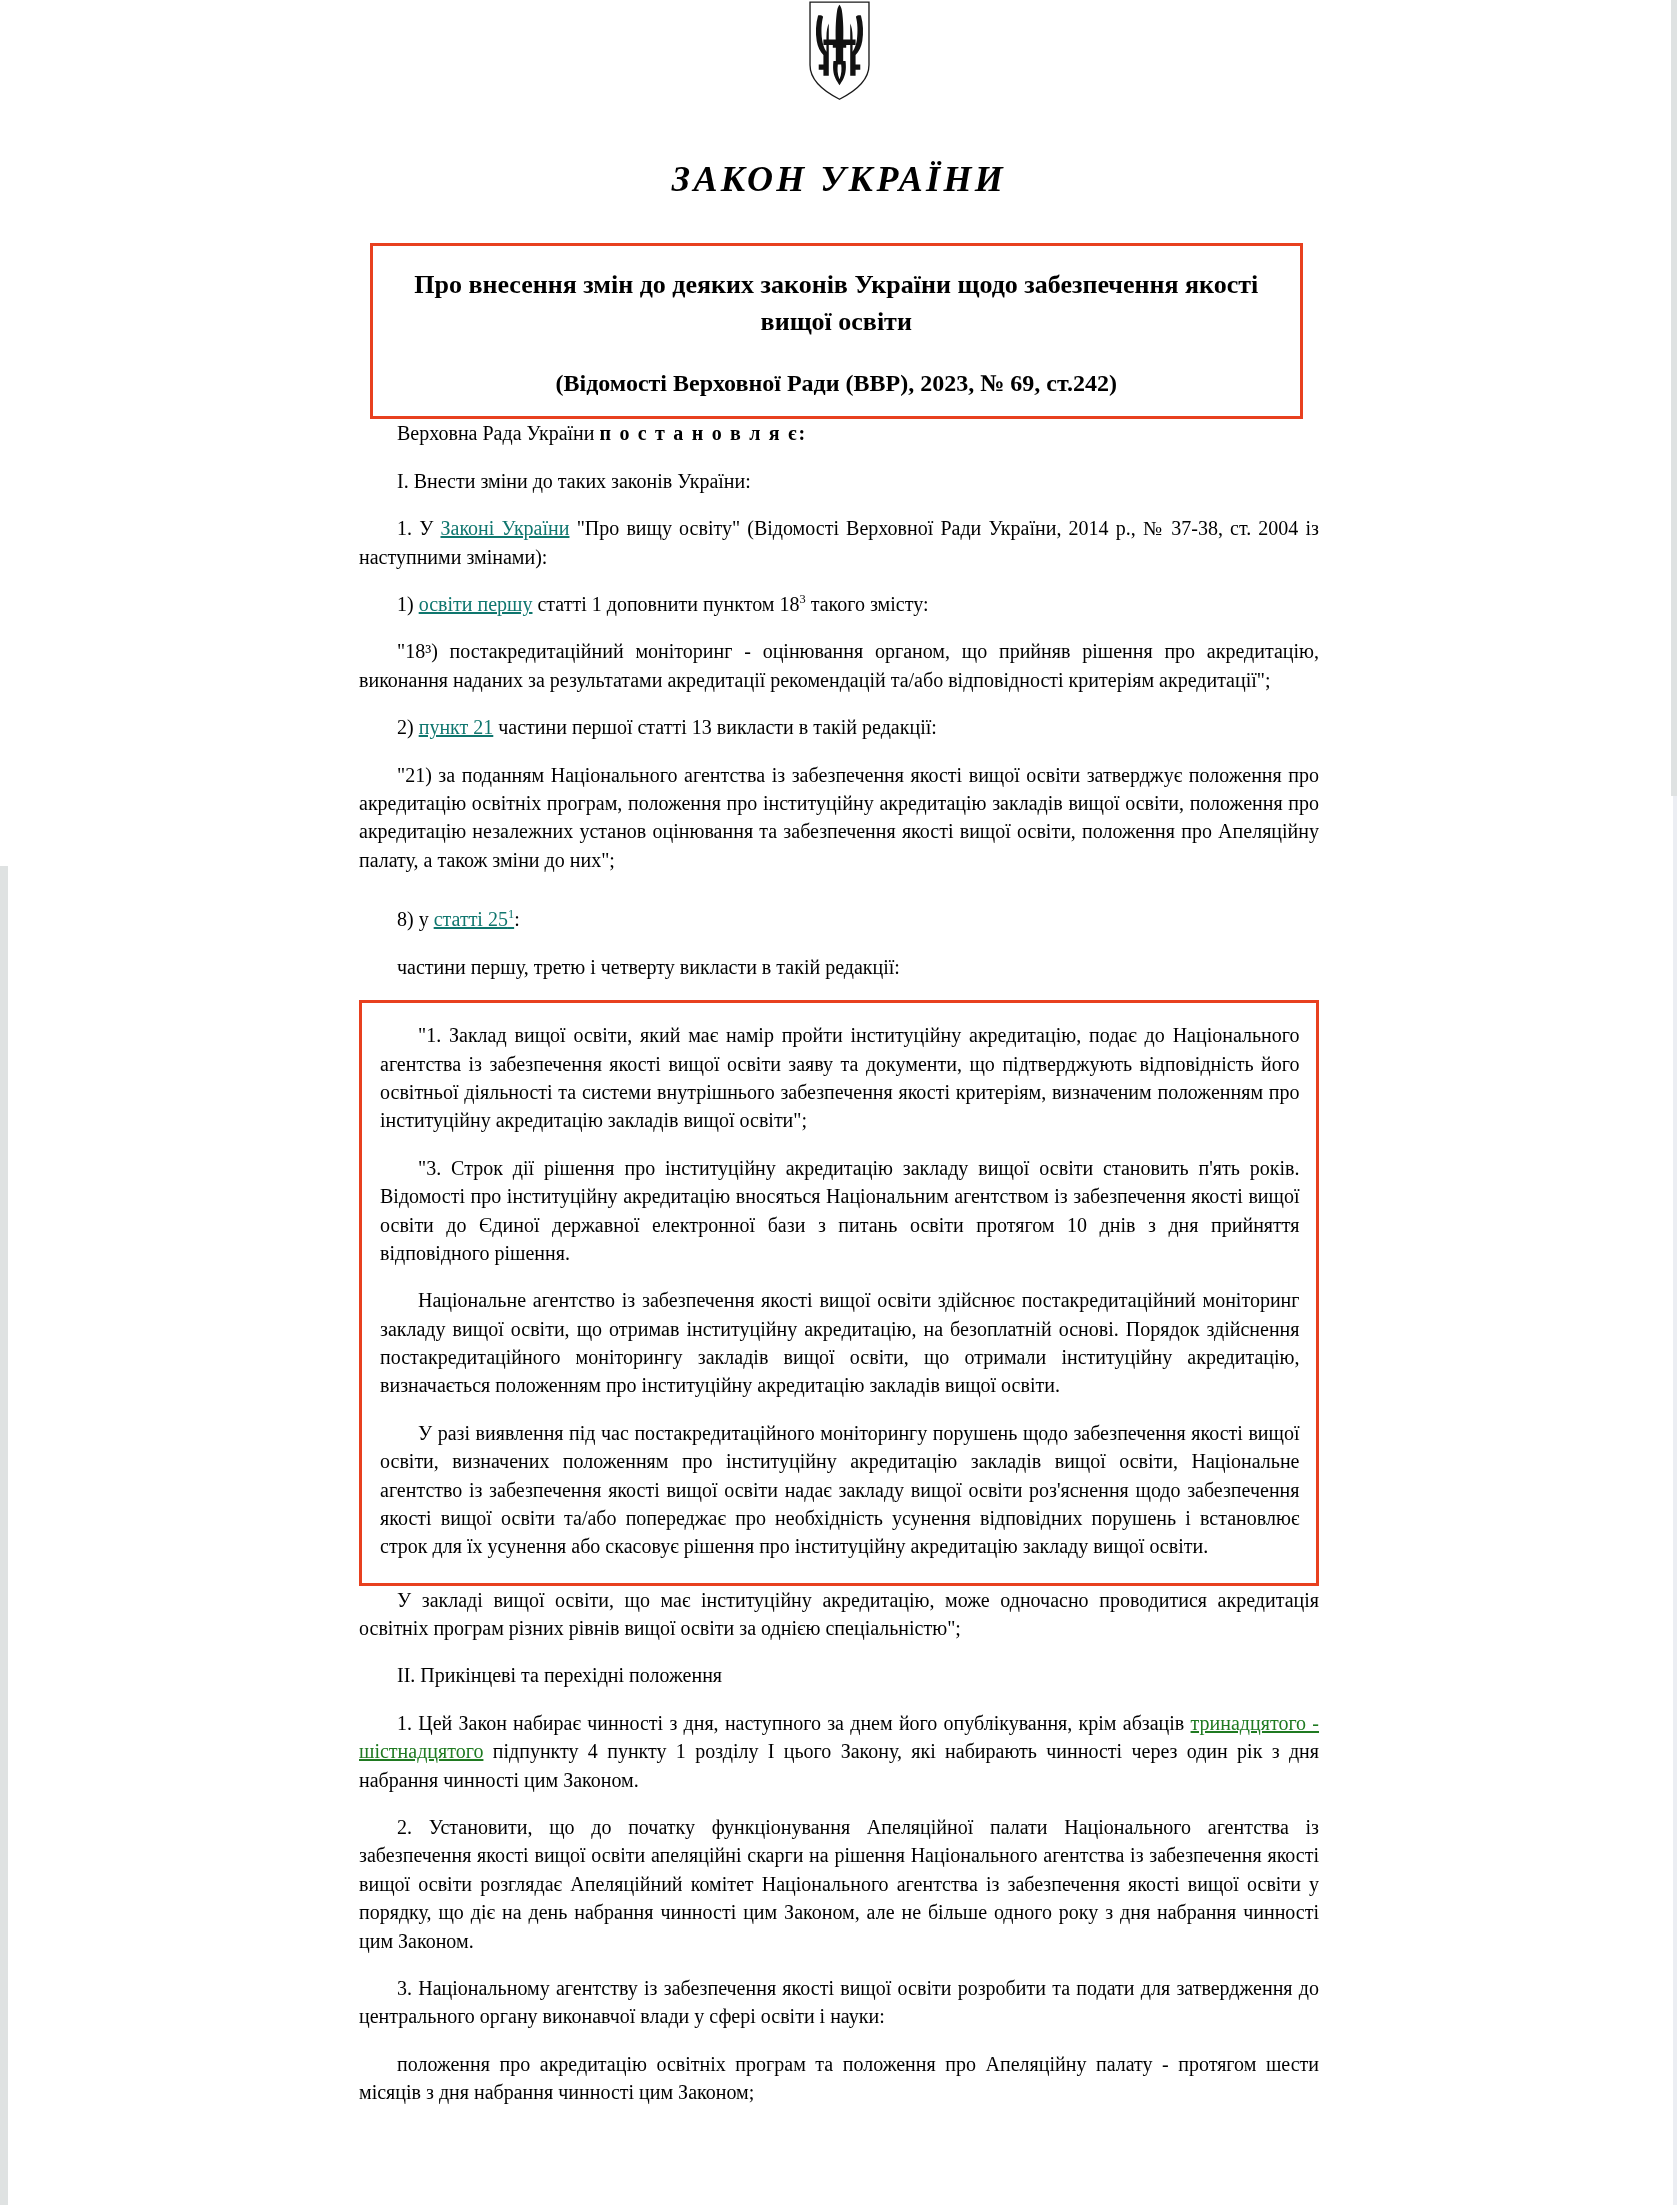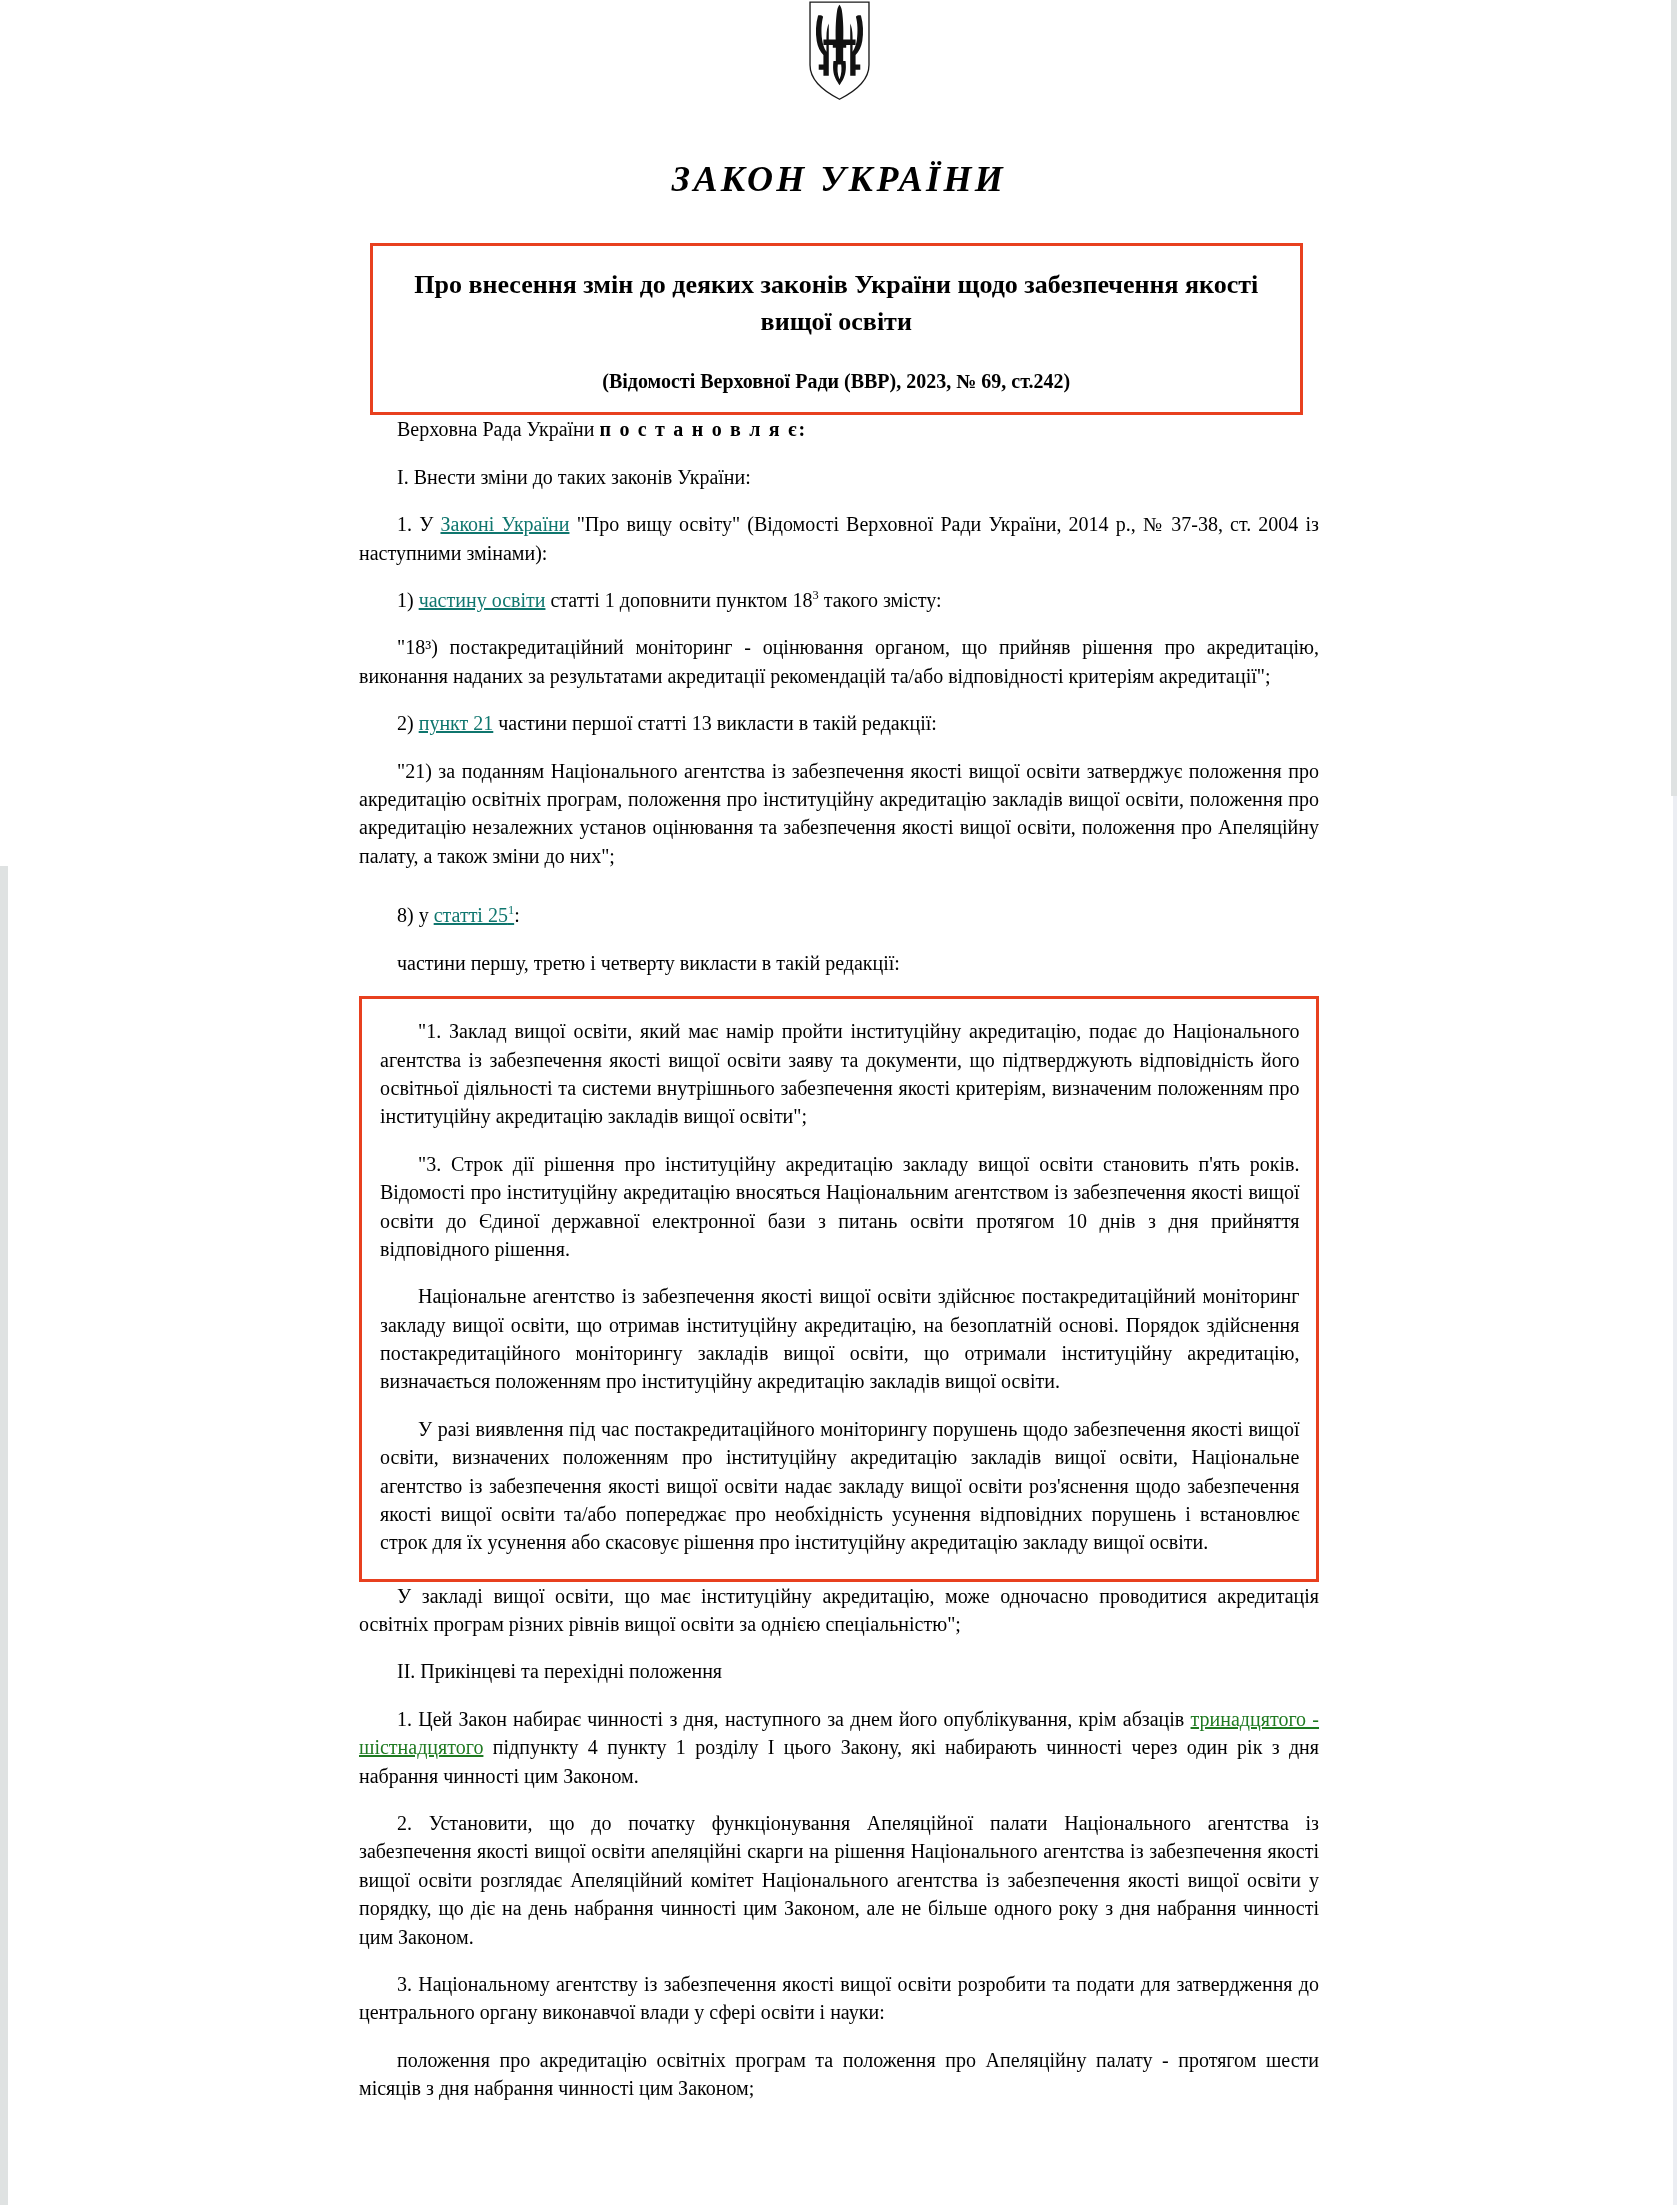--- a/index.html
+++ b/index.html
@@ -79,21 +79,21 @@
   .doc-title {
     text-align: center;
     font-weight: bold;
     font-size: 26px;
     line-height: 1.42;
     margin: 0 0 0 0;
   }
   .doc-ref {
     text-align: center;
     font-weight: bold;
-    font-size: 20px;
+    font-size: 24px;
     margin: 30px 0 0 0;
   }
 
   
   p.tx {
     font-size: 20px;
     line-height: 1.42;
     text-align: justify;
     text-indent: 38px;
     margin: 0 0 19px 0;
@@ -160,21 +160,21 @@
       <div class="doc-title">Про внесення змін до деяких законів України щодо забезпечення якості вищої освіти</div>
       <div class="doc-ref">(Відомості Верховної Ради (ВВР), 2023, № 69, ст.242)</div>
     </div>
 
     <p class="tx"><span>Верховна Рада України </span><span class="bld">п о с т а н о в л я є:</span></p>
 
     <p class="tx">I. Внести зміни до таких законів України:</p>
 
     <p class="tx"><span>1. У </span><a class="lnk" href="#">Законі України</a><span> "Про вищу освіту" (Відомості Верховної Ради України, 2014 р., № 37-38, ст. 2004 із наступними змінами):</span></p>
 
-    <p class="tx"><span>1) </span><a class="lnk" href="#">частину освіти</a><span> статті 1 доповнити пунктом 18</span><sup>3</sup><span> такого змісту:</span></p>
+    <p class="tx"><span>1) </span><a class="lnk" href="#">освіти першу</a><span> статті 1 доповнити пунктом 18</span><sup>3</sup><span> такого змісту:</span></p>
 
     <p class="tx">"18³) постакредитаційний моніторинг - оцінювання органом, що прийняв рішення про акредитацію, виконання наданих за результатами акредитації рекомендацій та/або відповідності критеріям акредитації";</p>
 
     <p class="tx"><span>2) </span><a class="lnk" href="#">пункт 21</a><span> частини першої статті 13 викласти в такій редакції:</span></p>
 
     <p class="tx">"21) за поданням Національного агентства із забезпечення якості вищої освіти затверджує положення про акредитацію освітніх програм, положення про інституційну акредитацію закладів вищої освіти, положення про акредитацію незалежних установ оцінювання та забезпечення якості вищої освіти, положення про Апеляційну палату, а також зміни до них";</p>
 
     <div class="spacer-sm"></div>
 
     <p class="tx"><span>8) у </span><a class="lnk" href="#"><span>статті 25</span><sup>1</sup></a><span>:</span></p>

